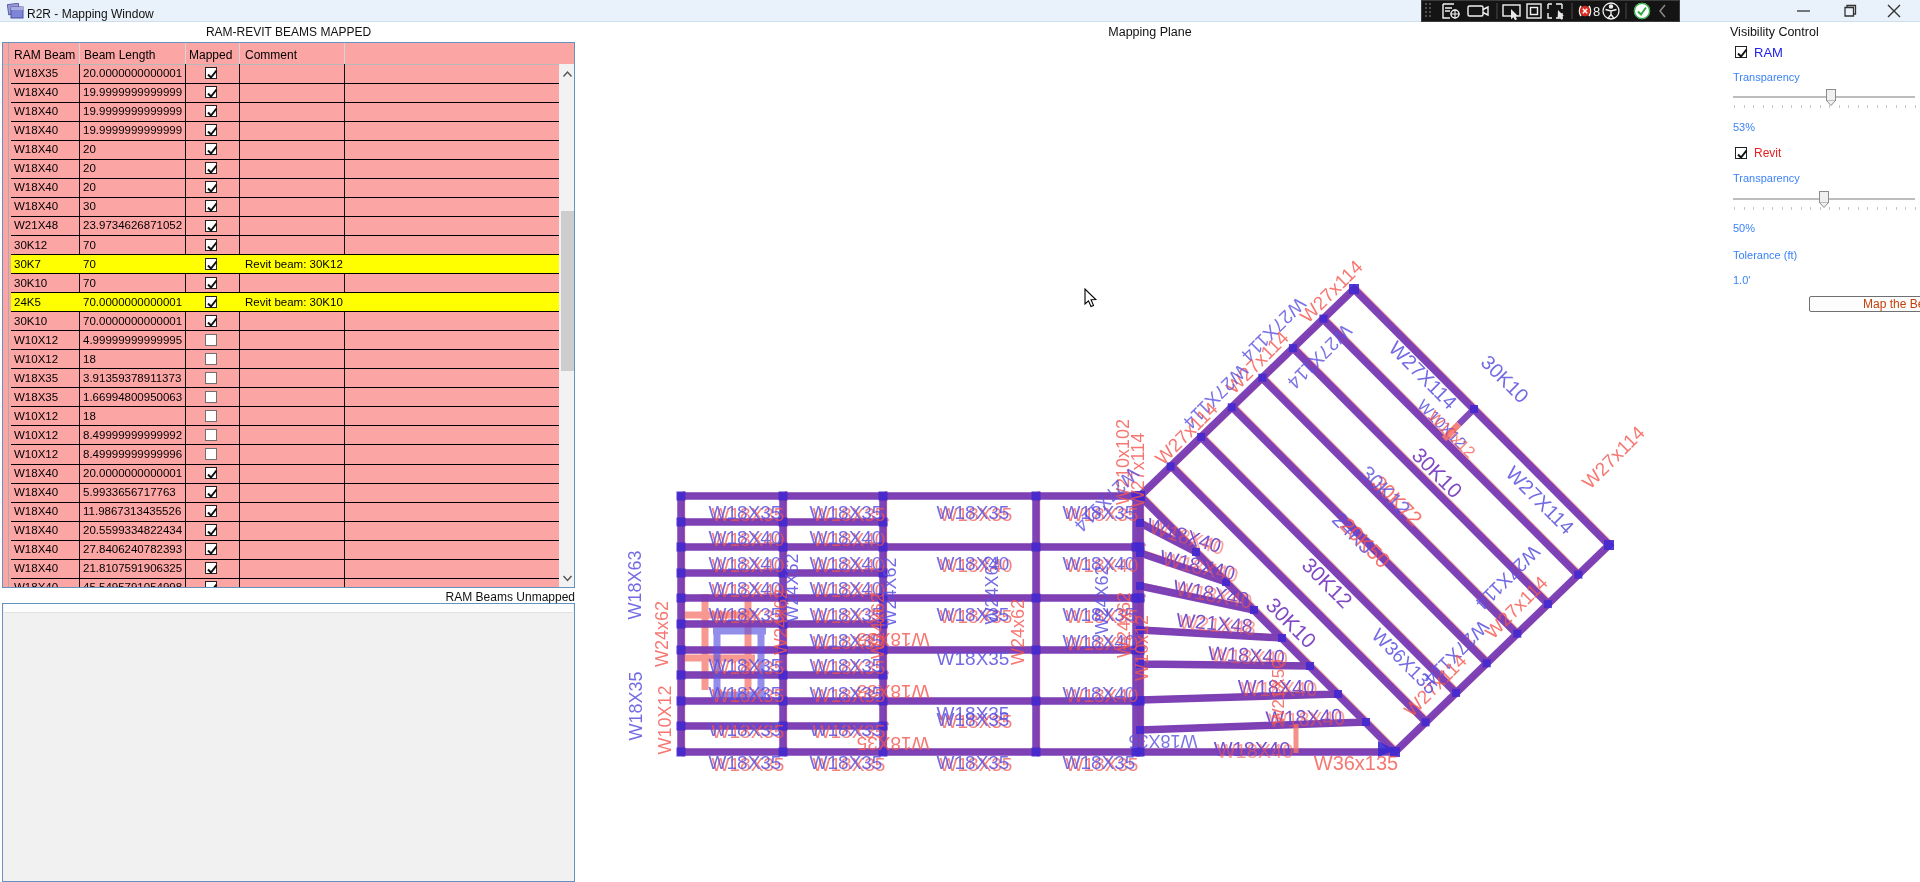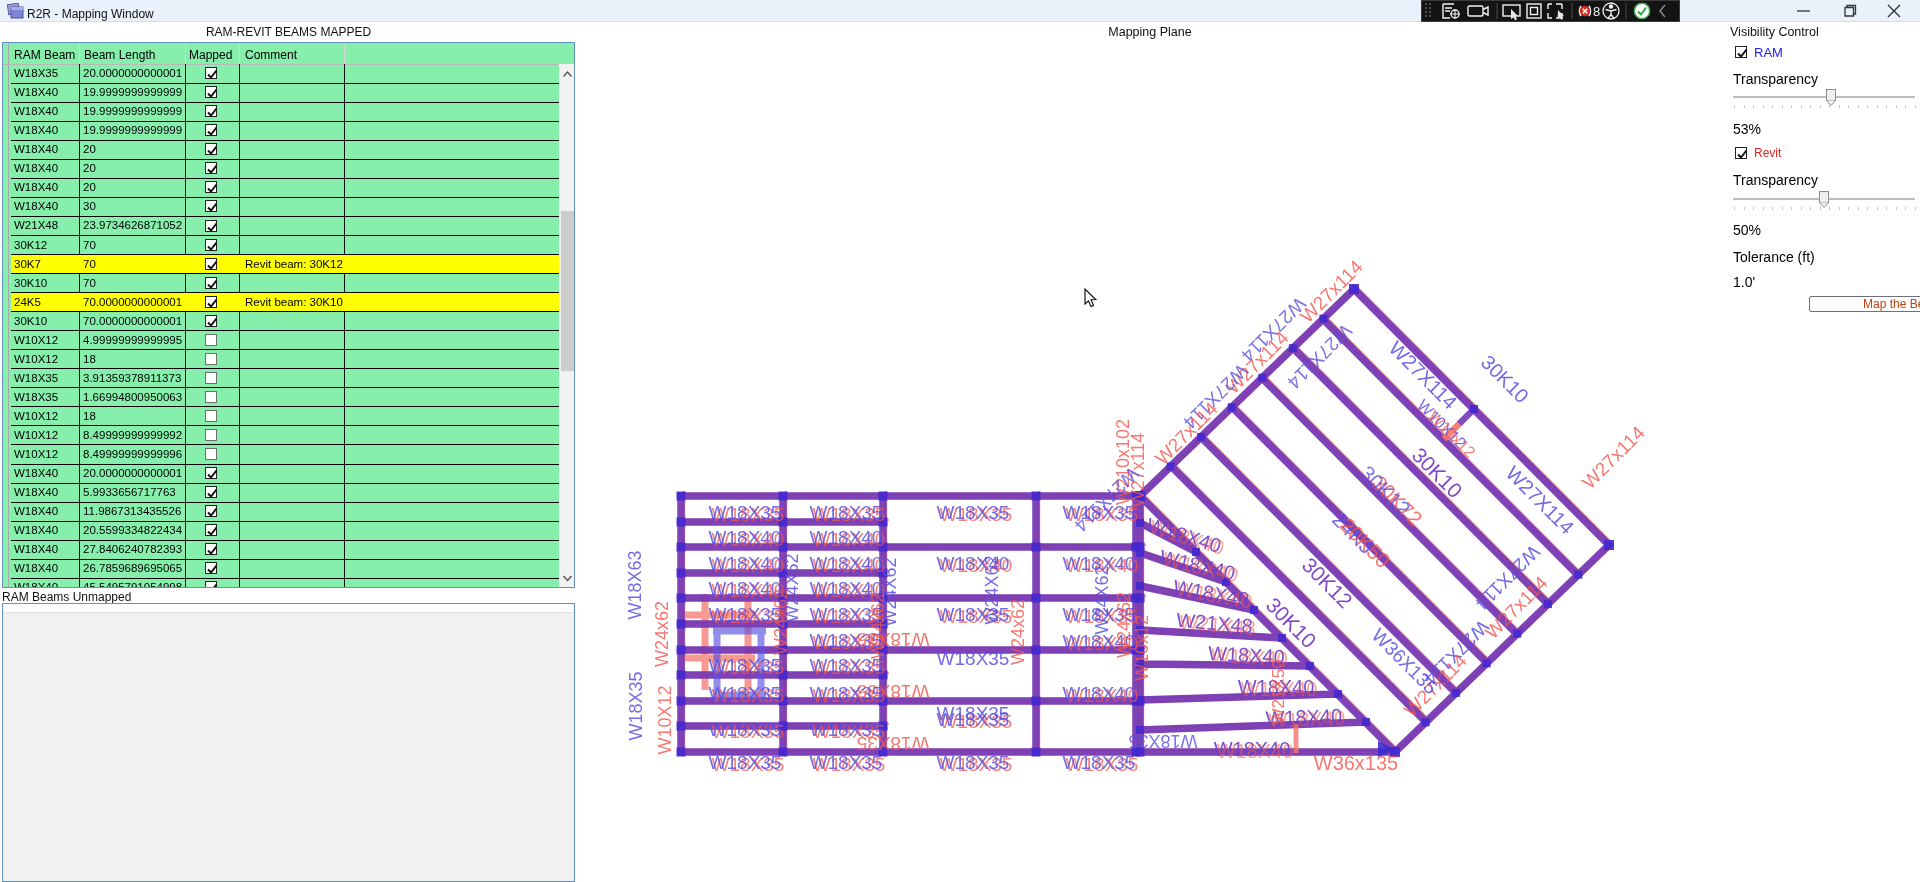--- a/index.html
+++ b/index.html
@@ -1,17 +1,17 @@
 <!DOCTYPE html>
 <html><head><meta charset="utf-8"><style>
 *{margin:0;padding:0;box-sizing:border-box}
 html,body{width:1920px;height:882px;overflow:hidden;background:#fff;
 font-family:"Liberation Sans",sans-serif;-webkit-font-smoothing:antialiased}
 .abs{position:absolute}
-.lbl{position:absolute;font-size:14px;color:#000000}
+.lbl{position:absolute;font-size:11px;color:#3b82f6}
 </style></head>
 <body>
 
 <div class="abs" style="left:0;top:0;width:1920px;height:22px;background:#e9f2fb;border-bottom:1px solid #cfdfeb"></div>
 
 <svg class="abs" style="left:7px;top:3px" width="18" height="17" viewBox="0 0 18 17">
 <rect x="1" y="1" width="11" height="10" fill="#9b9ed8" stroke="#5d60a8" stroke-width="1" transform="rotate(-8 6 6)"></rect>
 <rect x="4" y="4" width="12" height="11" fill="#7e84d6" stroke="#4a4f9e" stroke-width="1"></rect>
 <rect x="4" y="4" width="12" height="3" fill="#a9aede"></rect>
 </svg>
@@ -62,21 +62,21 @@
 </svg>
 
 <svg class="abs" style="left:1780px;top:0" width="140" height="22" viewBox="0 0 140 22">
  <path d="M17 11 h13" stroke="#333" stroke-width="1.3"></path>
  <path d="M65 7.5 h8.5 v8.5 h-8.5 z M67 7.5 v-2 h8.5 v8.5 h-2" stroke="#333" stroke-width="1.3" fill="none"></path>
  <path d="M108 5 l12 12 M120 5 l-12 12" stroke="#333" stroke-width="1.4"></path>
 </svg>
 
 <div class="abs" style="left:2px;top:25px;width:573px;text-align:center;font-size:12px;color:#111">RAM-REVIT BEAMS MAPPED</div>
 
-<div class="abs" style="left:2px;top:42px;width:573px;height:546px;background:#86efac;border:1px solid #6593bf;overflow:hidden">
+<div class="abs" style="left:2px;top:42px;width:573px;height:546px;background:#fca5a5;border:1px solid #6593bf;overflow:hidden">
 
 <span style="position:absolute;left:11px;top:5px;font-size:12px">RAM Beam</span>
 <span style="position:absolute;left:81px;top:5px;font-size:12px">Beam Length</span>
 <span style="position:absolute;left:186px;top:5px;font-size:12px">Mapped</span>
 <span style="position:absolute;left:242px;top:5px;font-size:12px">Comment</span>
 <div style="position:absolute;left:0;top:21px;width:571px;height:1px;background:#b8b8b8"></div>
 
 <div style="position:absolute;left:5px;top:0px;width:1px;height:545px;background:#aaa"></div>
 <div style="position:absolute;left:76px;top:0px;width:1px;height:21px;background:#d5d5d5"></div>
 <div style="position:absolute;left:182px;top:0px;width:1px;height:21px;background:#d5d5d5"></div>
@@ -273,21 +273,21 @@
 <div style="position:absolute;left:8px;top:539.8px;width:550px;height:19.1px;border-bottom:1px solid #000"></div>
 <span style="position:absolute;left:11px;top:542.2px">W18X40</span>
 <span style="position:absolute;left:80px;top:542.2px">27.8406240782393</span>
 <div style="position:absolute;left:202px;top:542.35px;width:12px;height:12px;border:1.6px solid #222;background:#fff"></div>
       <svg style="position:absolute;left:202px;top:542.35px" width="15" height="15" viewBox="0 0 15 15">
         <path d="M3 7.5 L6 10.5 L11.5 3.5" stroke="#111" stroke-width="2" fill="none"></path>
       </svg>
 
 <div style="position:absolute;left:8px;top:558.8px;width:550px;height:19.1px;border-bottom:1px solid #000"></div>
 <span style="position:absolute;left:11px;top:561.3px">W18X40</span>
-<span style="position:absolute;left:80px;top:561.3px">26.7859689695065</span>
+<span style="position:absolute;left:80px;top:561.3px">21.8107591906325</span>
 <div style="position:absolute;left:202px;top:561.4px;width:12px;height:12px;border:1.6px solid #222;background:#fff"></div>
       <svg style="position:absolute;left:202px;top:561.4px" width="15" height="15" viewBox="0 0 15 15">
         <path d="M3 7.5 L6 10.5 L11.5 3.5" stroke="#111" stroke-width="2" fill="none"></path>
       </svg>
 
 <div style="position:absolute;left:8px;top:577.9px;width:550px;height:19.1px;border-bottom:1px solid #000"></div>
 <span style="position:absolute;left:11px;top:580.4px">W18X40</span>
 <span style="position:absolute;left:80px;top:580.4px">45.5495791054998</span>
 <div style="position:absolute;left:202px;top:580.45px;width:12px;height:12px;border:1.6px solid #222;background:#fff"></div>
       <svg style="position:absolute;left:202px;top:580.45px" width="15" height="15" viewBox="0 0 15 15">
@@ -296,21 +296,21 @@
 </div>
 
 <div style="position:absolute;left:556px;top:21px;width:17px;height:524px;background:#f2f2f2"></div>
 <div style="position:absolute;left:558px;top:168px;width:13px;height:160px;background:#cdcdcd"></div>
 <svg style="position:absolute;left:556px;top:21px" width="17" height="524" viewBox="0 0 17 524">
 <path d="M4.5 12.5 l4 -4.5 l4 4.5" stroke="#555" stroke-width="1.4" fill="none"></path>
 <path d="M4.5 512 l4 4.5 l4 -4.5" stroke="#555" stroke-width="1.4" fill="none"></path>
 </svg>
 </div>
 
-<div class="abs" style="left:2px;top:589.5px;width:573px;text-align:left;font-size:12px;color:#111">RAM Beams Unmapped</div>
+<div class="abs" style="left:2px;top:589.5px;width:573px;text-align:right;font-size:12px;color:#111">RAM Beams Unmapped</div>
 
 <div class="abs" style="left:2px;top:603px;width:573px;height:279px;background:#f1f1f1;border:1px solid #6593bf">
 <div style="position:absolute;left:1px;top:0px;width:569px;height:9px;background:#fdfdfd;border-bottom:1px solid #e2e2e2"></div>
 </div>
 
 <div class="abs" style="left:1000px;top:25px;width:300px;text-align:center;font-size:12.5px;color:#111">Mapping Plane</div>
 
 <div class="abs" style="left:1730px;top:25px;width:190px;text-align:left;font-size:12.5px;color:#111">Visibility Control</div>
 
 <div style="position:absolute;left:1735px;top:46px;width:12px;height:12px;border:1.6px solid #222;background:#fff"></div>

